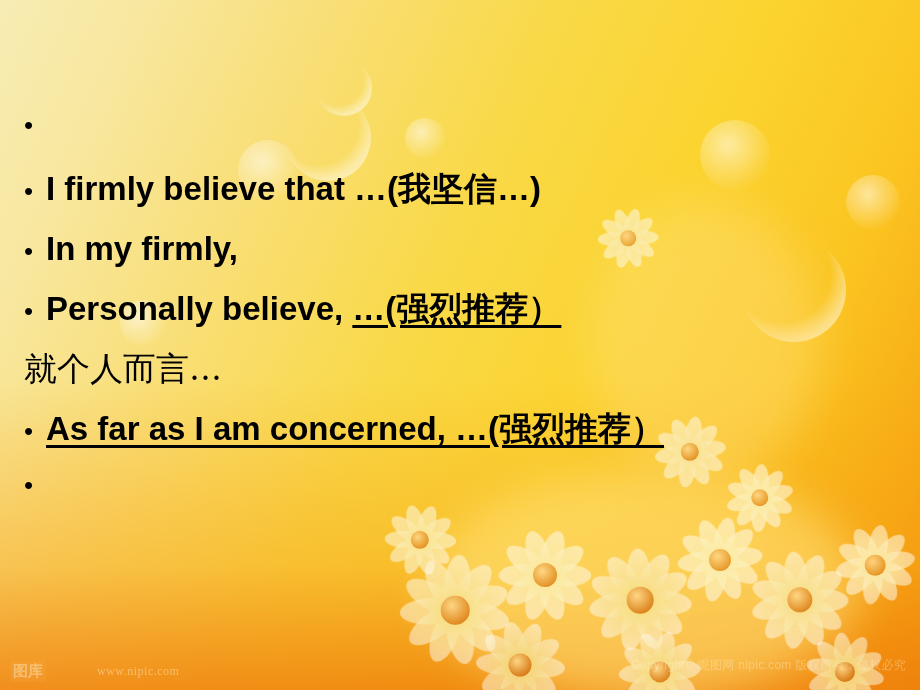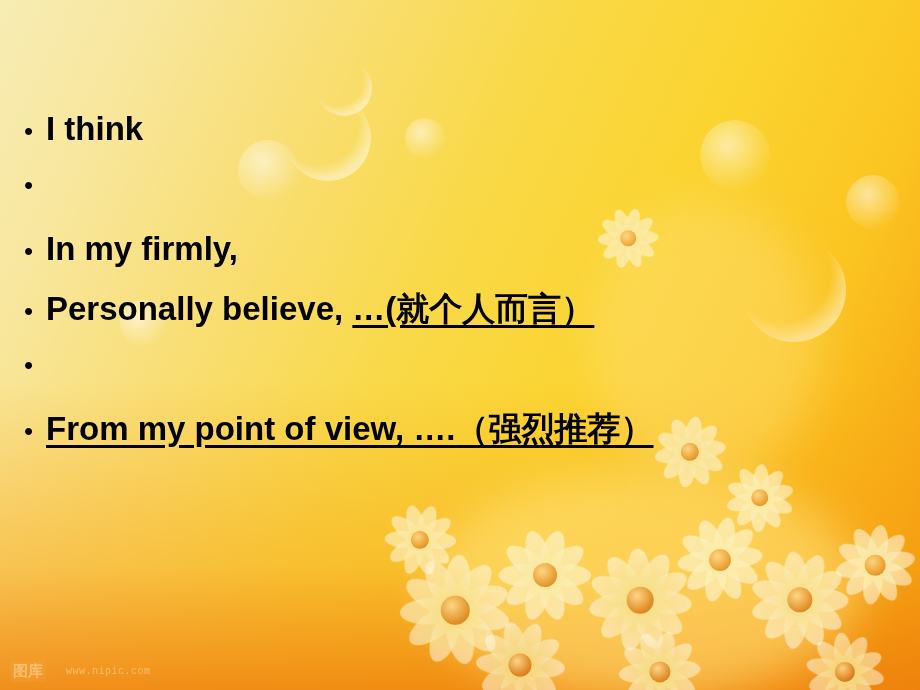--- a/index.html
+++ b/index.html
@@ -144,37 +144,38 @@
 
   .u { text-decoration: underline; text-underline-offset: 5px; }
 
   
   #watermark-left {
     position: absolute;
     left: 10px;
     bottom: 8px;
     display: flex;
     align-items: center;
-    gap: 20px;
+    gap: 7px;
     opacity: 0.40;
   }
   #watermark-left .wm-logo {
     font-family: "DejaVu Sans", sans-serif;
     font-weight: bold;
     font-size: 15px;
     color: #fffbe8;
     letter-spacing: 0px;
     background: rgba(255,255,255,0.10);
     padding: 1px 3px;
   }
   #watermark-left .wm-url {
-    font-family: Liberation Mono, monospace;
-    font-size: 10px;
+    font-family: Liberation Serif, serif;
+    font-size: 12px;
     color: #fff6da;
     letter-spacing: 0.5px;
+    margin-left: 44px;
   }
   #watermark-right {
     position: absolute;
     right: 14px;
     bottom: 16px;
     font-family: "Liberation Sans", sans-serif;
     font-size: 12px;
     color: #fff4d2;
     opacity: 0.34;
     letter-spacing: 0.3px;
@@ -370,40 +371,45 @@
         <div class="petal" style="width: 15.96px; height: 36.1px; margin-left: -7.98px; margin-top: -36.1px; background: linear-gradient(rgba(255, 255, 255, 0.55), rgb(251, 235, 158)); transform: rotate(291deg) translateY(2.28px);"></div>
         <div class="petal" style="width: 15.96px; height: 36.1px; margin-left: -7.98px; margin-top: -36.1px; background: linear-gradient(rgba(255, 255, 255, 0.55), rgb(251, 235, 158)); transform: rotate(327deg) translateY(2.28px);"></div>
         <div class="core" style="width: 17.48px; height: 17.48px; background: radial-gradient(circle at 38% 34%, rgb(255, 216, 138) 0%, rgb(232, 154, 44) 68%, rgb(201, 111, 21) 100%);"></div>
       </div>
     </div>
 
 
   <div id="body">
       <div class="line">
         <span class="bullet">•</span>
-        <span class="line-text"><span>I think</span></span>
-      </div>
-      <div class="line">
-        <span class="bullet">•</span>
+      </div>
+      <div class="line">
+        <span class="bullet">•</span>
+        <span class="line-text"><span>I firmly believe that …(我坚信…)</span></span>
       </div>
       <div class="line">
         <span class="bullet">•</span>
         <span class="line-text"><span>In my firmly,</span></span>
       </div>
       <div class="line">
         <span class="bullet">•</span>
-        <span class="line-text"><span>Personally believe, </span><span class="u">…(就个人而言）</span></span>
-      </div>
-      <div class="line">
-        <span class="bullet">•</span>
-      </div>
-      <div class="line">
-        <span class="bullet">•</span>
-        <span class="line-text"><span class="u">From my point of view, ….（强烈推荐）</span></span>
+        <span class="line-text"><span>Personally believe, </span><span class="u">…(强烈推荐）</span></span>
+      </div>
+      <div class="line cn">
+        <span class="bullet empty"></span>
+        <span class="line-text"><span>就个人而言…</span></span>
+      </div>
+      <div class="line">
+        <span class="bullet">•</span>
+        <span class="line-text"><span class="u">As far as I am concerned, …(强烈推荐）</span></span>
+      </div>
+      <div class="line">
+        <span class="bullet">•</span>
       </div>
     </div>
 
   <div id="watermark-left">
     <span class="wm-logo">图库</span>
     <span class="wm-url">www.nipic.com</span>
   </div>
 
+  <div id="watermark-right">Copyright© 昵图网 nipic.com 版权所有，侵权必究</div>
 </div>
 
 </body></html>

